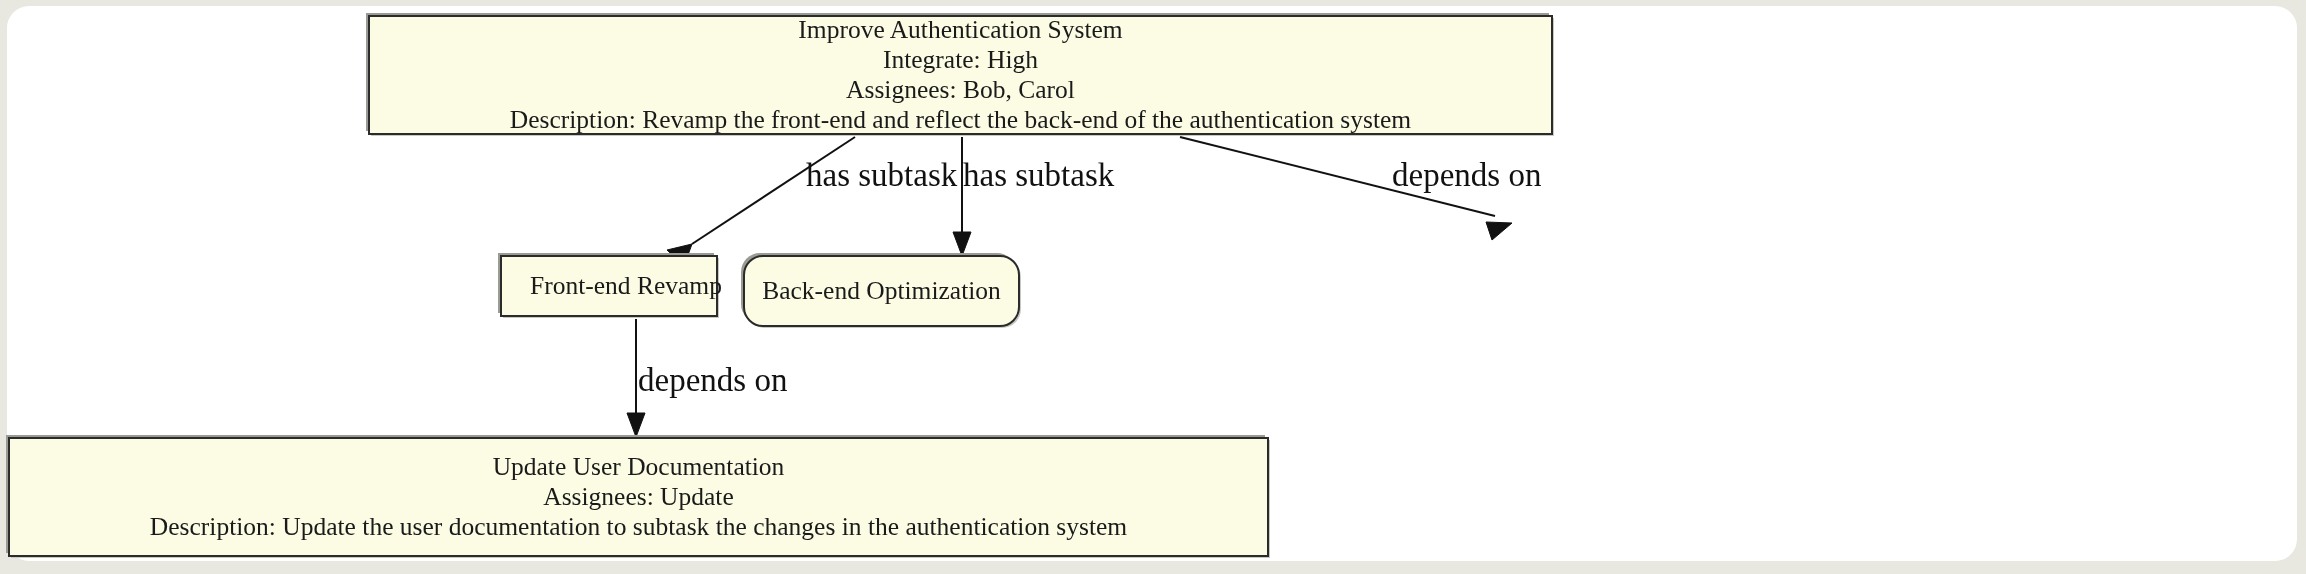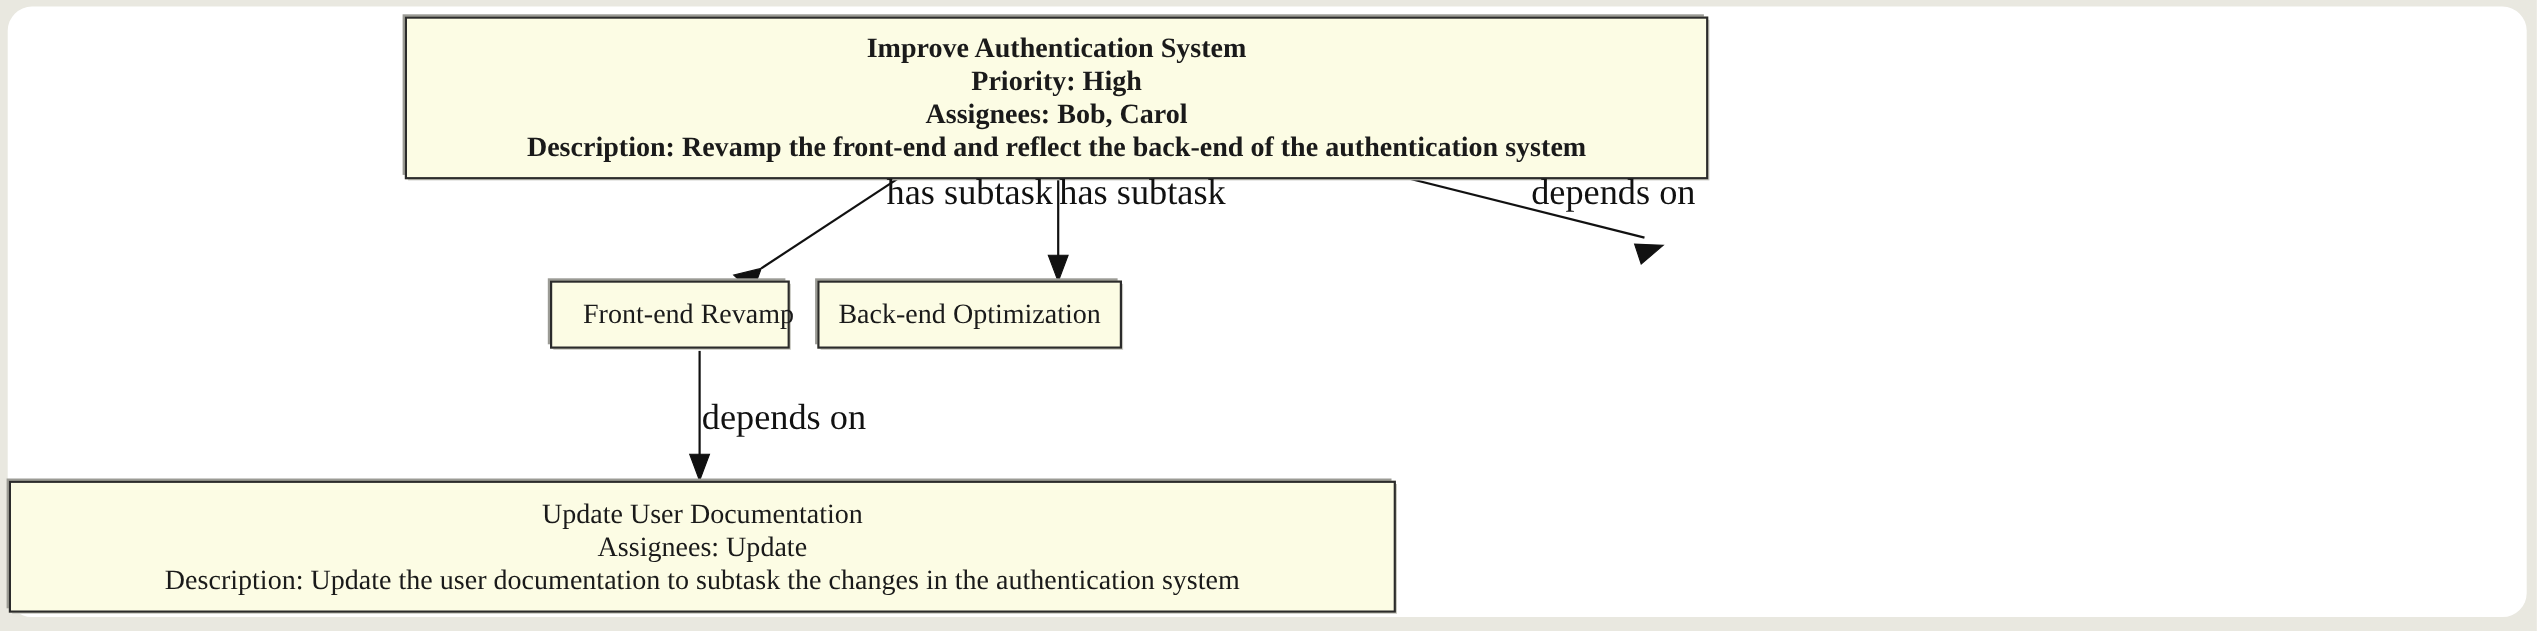--- a/index.html
+++ b/index.html
@@ -99,32 +99,32 @@
       <path d="M 1180 137 L 1495 216" stroke-width="2"></path>
       <polygon points="1512,223 1486,222 1492,240" stroke-width="1"></polygon>
     </g>
 
     <g>
       <path d="M 636 319 L 636 421" stroke-width="2"></path>
       <polygon points="636,437 627,413 645,413" stroke-width="1"></polygon>
     </g>
   </svg>
 
-  <div class="node" style="left:368px; top:15px; width:1185px; height:148px;font-weight:bold;">
+  <div class="node" style="left:368px; top:15px; width:1185px; height:120px;">
     <span class="line">Improve Authentication System</span>
-    <span class="line">Priority: High</span>
+    <span class="line">Integrate: High</span>
     <span class="line">Assignees: Bob, Carol</span>
     <span class="line">Description: Revamp the front-end and reflect the back-end of the authentication system</span>
   </div>
 
   <div class="node" style="left:500px; top:255px; width:218px; height:62px;padding-left:28px;">
     <span class="line">Front-end Revamp</span>
   </div>
 
-  <div class="node" style="left:743px; top:255px; width:277px; height:62px;">
+  <div class="node" style="left:743px; top:255px; width:277px; height:72px;border-radius:20px;">
     <span class="line">Back-end Optimization</span>
   </div>
 
 
   <div class="node" style="left:8px; top:437px; width:1261px; height:120px;">
     <span class="line">Update User Documentation</span>
     <span class="line">Assignees: Update</span>
     <span class="line">Description: Update the user documentation to subtask the changes in the authentication system</span>
   </div>
 

